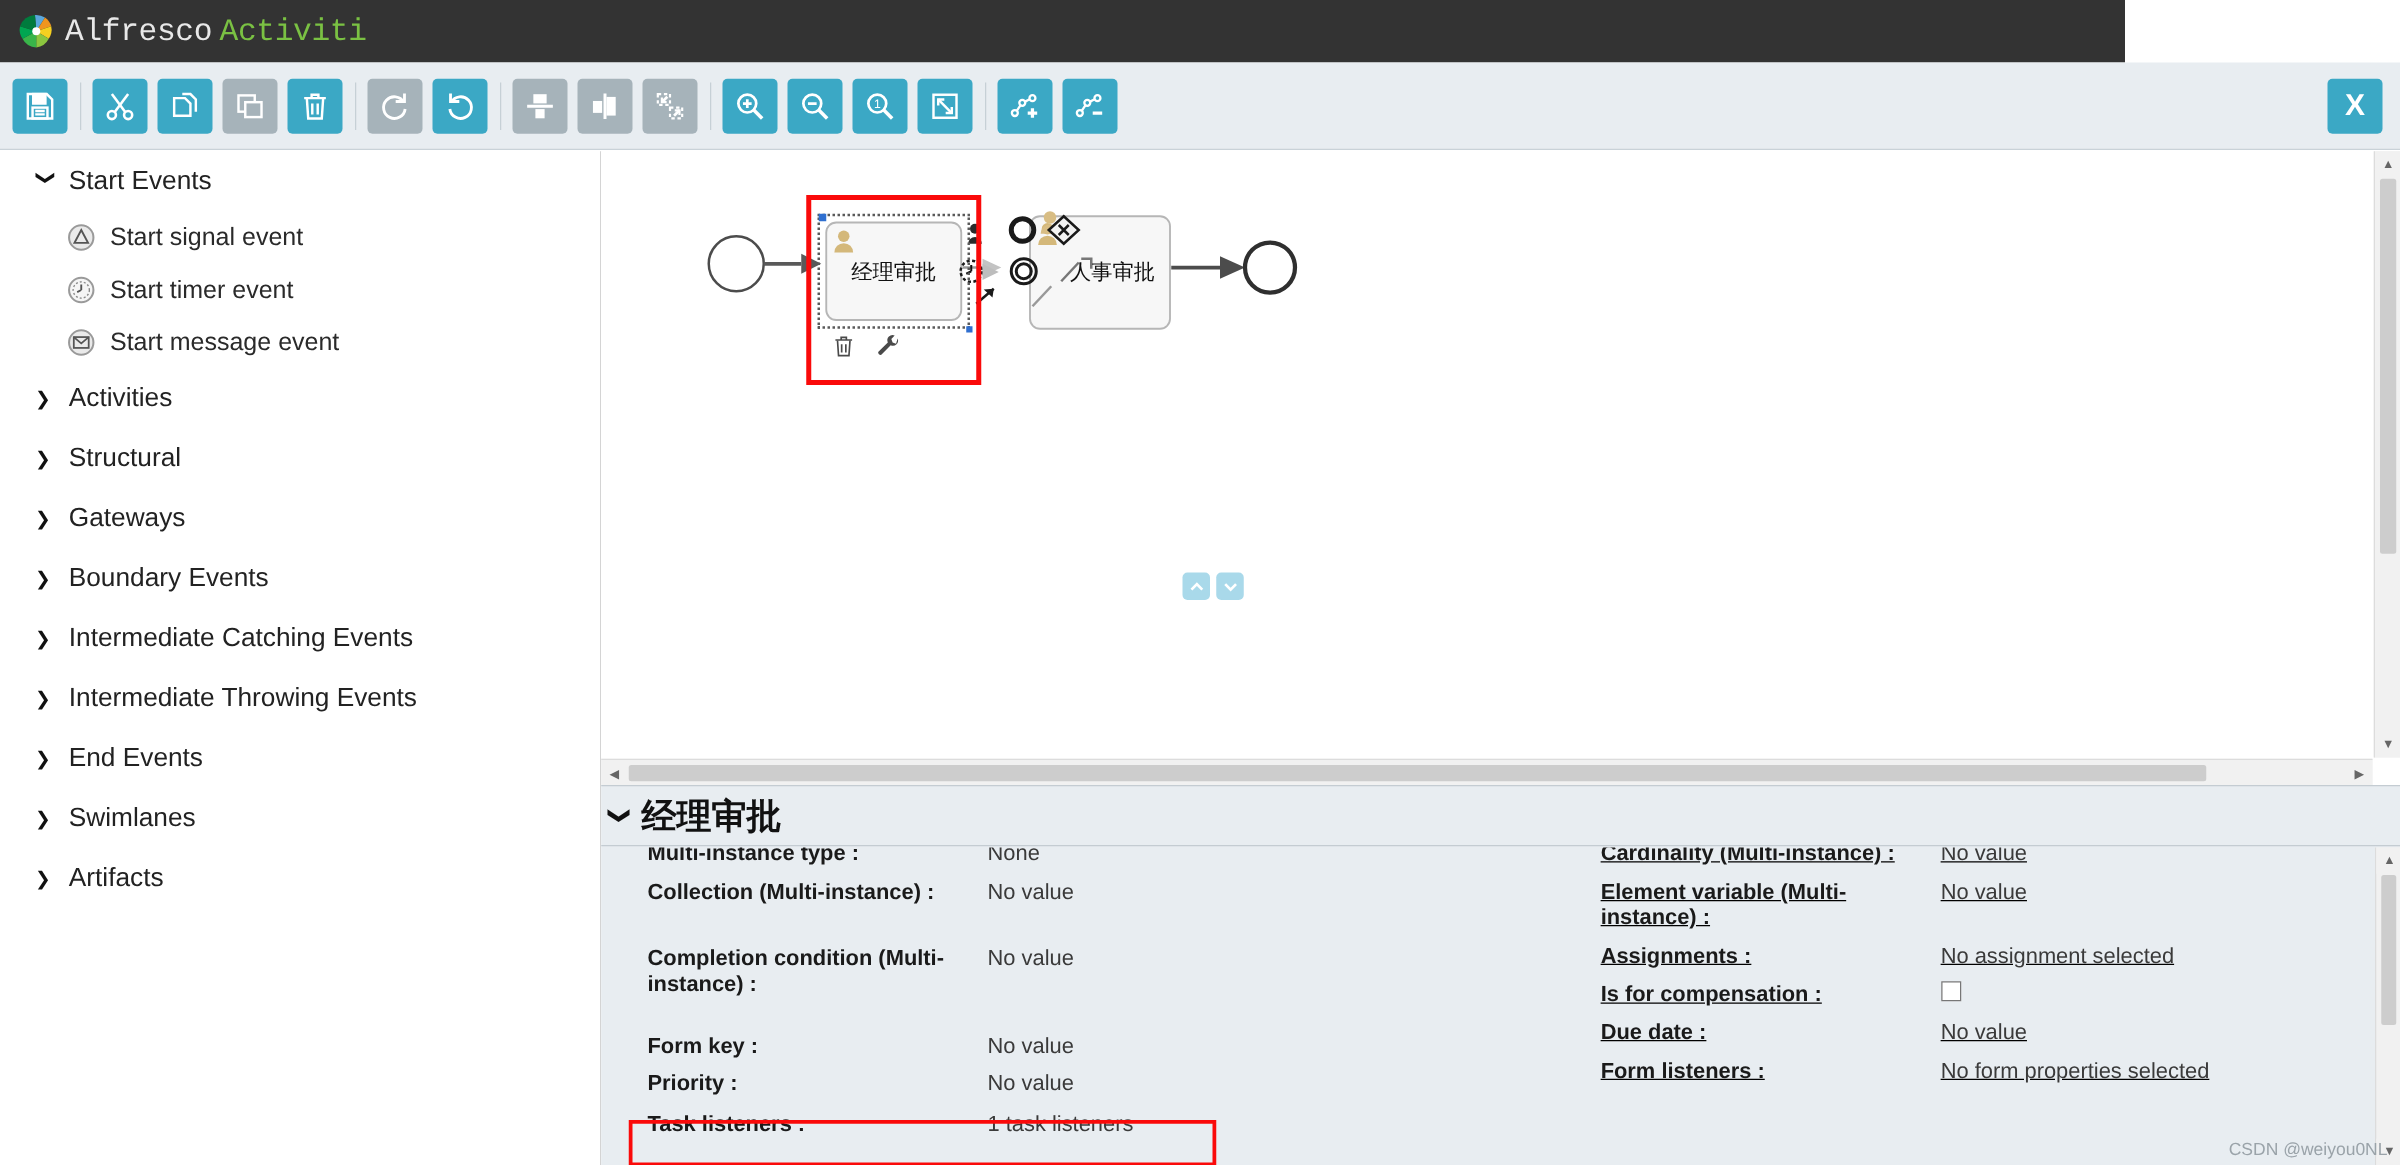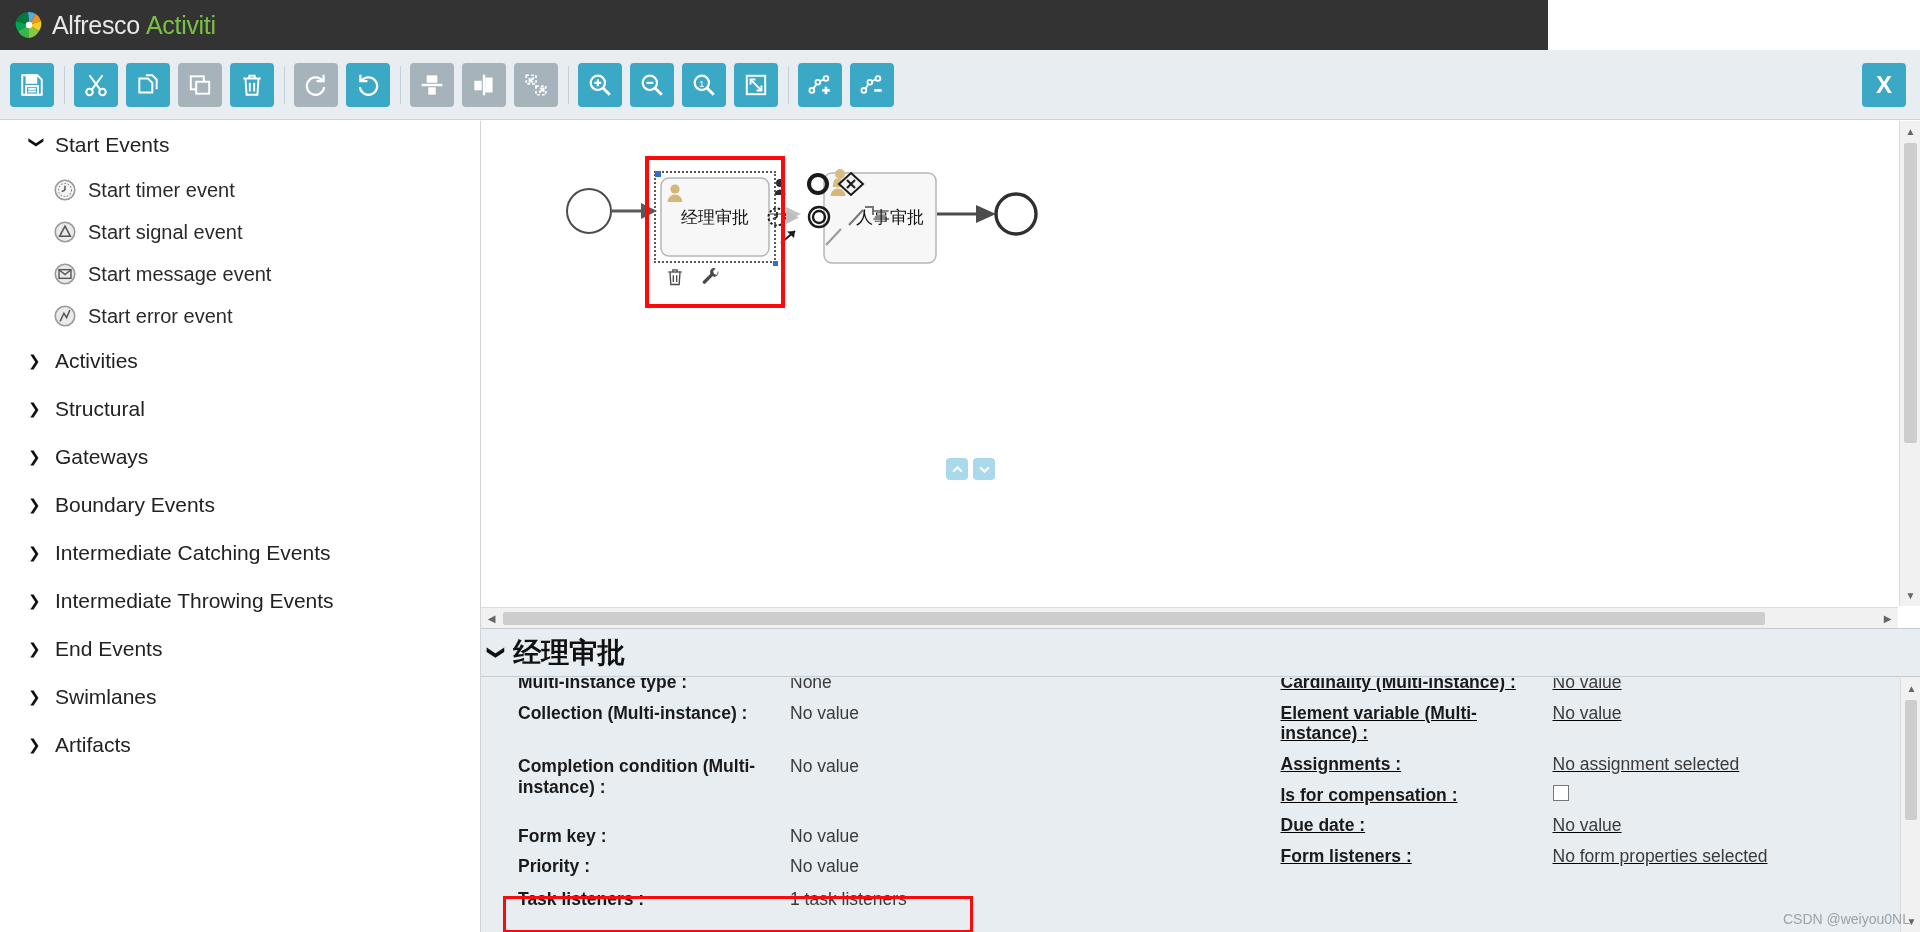--- a/index.html
+++ b/index.html
@@ -7,23 +7,23 @@
     margin: 0; padding: 0;
     width: 1920px; height: 932px;
     overflow: hidden;
     font-family: "Liberation Sans", sans-serif;
     background: #ffffff;
   }
   #app { position: relative; width: 1920px; height: 932px; }
 
   
   .header {
-    position: absolute; left: 0; top: 0; width: 1548px; height: 50px;
+    position: absolute; left: 0; top: 0; width: 1700px; height: 50px;
     background: #333333;
-    display: flex; align-items: center;
+    display: flex; align-items: center; font-family: Liberation Mono, monospace;
   }
   .brand { display: flex; align-items: center; padding-left: 14px; }
   .brand-logo { width: 30px; height: 30px; position: relative; margin-right: 8px; }
   .brand-text { font-size: 25px; letter-spacing: -0.3px; white-space: nowrap; }
   .brand-alfresco { color: #e8e8e8; }
   .brand-activiti { color: #7ac143; margin-left: 6px; }
 
   
   .toolbar {
     position: absolute; left: 0; top: 50px; width: 1920px; height: 70px;
@@ -313,58 +313,49 @@
 
     <div class="pal-group">
       <span class="pal-caret" style="display: inline-block; transform: rotate(90deg);">❯</span>
       <span>Start Events</span>
     </div>
 
 
     <div class="pal-item">
       <span class="pal-icon">
         <svg width="26" height="26" viewBox="0 0 24 24">
+          <circle cx="12" cy="12" r="9" fill="#eaeaea" stroke="#9a9a9a" stroke-width="1.5"></circle>
+          <path d="M12 6.5 L17 16 L7 16 Z" fill="none" stroke="#555" stroke-width="1.4"></path>
+        </svg>
+      </span>
+      <span>Start signal event</span>
+    </div>
+
+    <div class="pal-item">
+      <span class="pal-icon">
+        <svg width="26" height="26" viewBox="0 0 24 24">
           <circle cx="12" cy="12" r="9" fill="#f5f5f5" stroke="#9a9a9a" stroke-width="1.5"></circle>
           <circle cx="12" cy="12" r="6" fill="none" stroke="#8a8a8a" stroke-width="1" stroke-dasharray="1.5 1.5"></circle>
           <path d="M12 12 L12 8 M12 12 L9 13.5" stroke="#555" stroke-width="1.4"></path>
         </svg>
       </span>
       <span>Start timer event</span>
-    </div>
-
-    <div class="pal-item">
-      <span class="pal-icon">
-        <svg width="26" height="26" viewBox="0 0 24 24">
-          <circle cx="12" cy="12" r="9" fill="#eaeaea" stroke="#9a9a9a" stroke-width="1.5"></circle>
-          <path d="M12 6.5 L17 16 L7 16 Z" fill="none" stroke="#555" stroke-width="1.4"></path>
-        </svg>
-      </span>
-      <span>Start signal event</span>
     </div>
 
     <div class="pal-item">
       <span class="pal-icon">
         <svg width="26" height="26" viewBox="0 0 24 24">
           <circle cx="12" cy="12" r="9" fill="#eaeaea" stroke="#9a9a9a" stroke-width="1.5"></circle>
           <rect x="6.5" y="8" width="11" height="8" fill="none" stroke="#555" stroke-width="1.3"></rect>
           <path d="M6.5 8 L12 12.6 L17.5 8" fill="none" stroke="#555" stroke-width="1.3"></path>
         </svg>
       </span>
       <span>Start message event</span>
     </div>
 
-    <div class="pal-item">
-      <span class="pal-icon">
-        <svg width="26" height="26" viewBox="0 0 24 24">
-          <circle cx="12" cy="12" r="9" fill="#eaeaea" stroke="#9a9a9a" stroke-width="1.5"></circle>
-          <path d="M7.5 17 L11 9.5 L13.5 13.5 L16.5 6.5" fill="none" stroke="#555" stroke-width="1.4"></path>
-        </svg>
-      </span>
-      <span>Start error event</span>
-    </div>
 
     <div class="pal-group">
       <span class="pal-caret">❯</span>
       <span>Activities</span>
     </div>
     <div class="pal-group">
       <span class="pal-caret">❯</span>
       <span>Structural</span>
     </div>
     <div class="pal-group">

